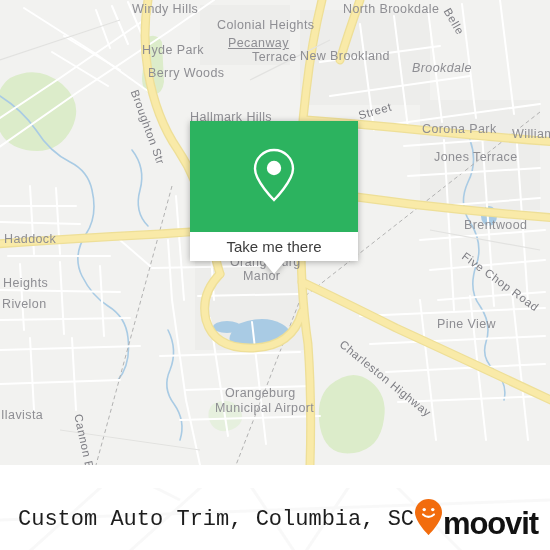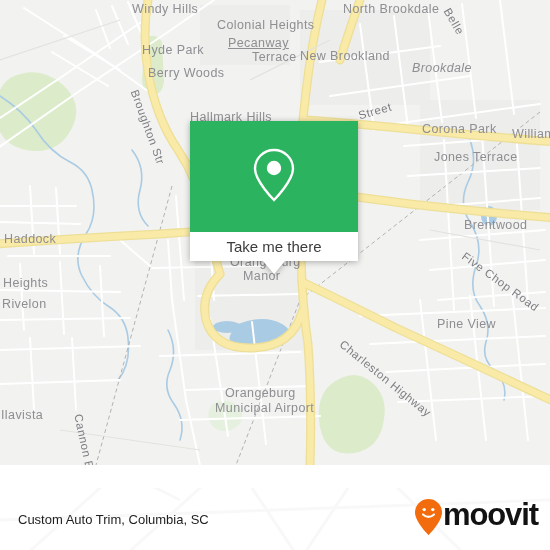--- a/index.html
+++ b/index.html
@@ -114,32 +114,32 @@
     top: -488px;
     width: 550px;
     height: 550px;
     opacity: 0.12;
   }
   .footer-title {
     position: absolute;
     left: 18px;
     top: 50%;
     transform: translateY(-50%);
-    font-size: 13px;
+    font-size: 22px;
     color: #1d1d1d;
-    font-family: Liberation Sans, sans-serif;
+    font-family: Liberation Mono, monospace;
     z-index: 3;
   }
   .brand {
     position: absolute;
     right: 12px;
     top: 50%;
     transform: translateY(-50%);
     display: flex;
-    align-items: flex-start;
+    align-items: flex-end;
     z-index: 3;
   }
   .brand-word {
     font-size: 31px;
     font-weight: bold;
     color: #121212;
     letter-spacing: -1.1px;
     font-family: "Liberation Sans", sans-serif;
     margin-left: 1px;
     line-height: 31px;

